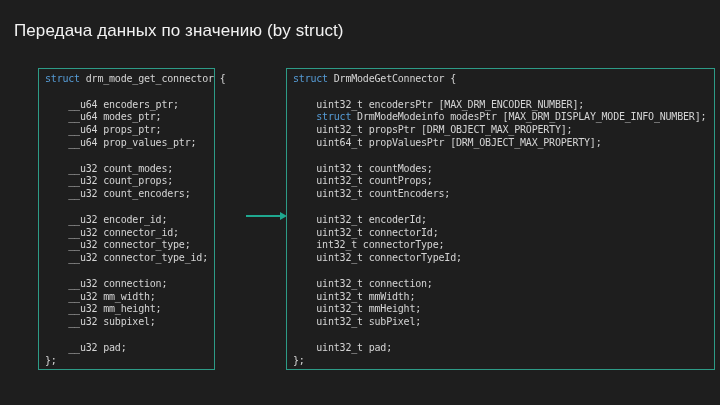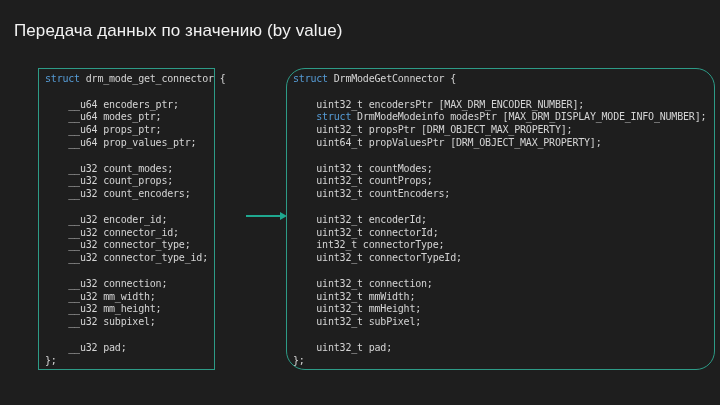--- a/index.html
+++ b/index.html
@@ -25,21 +25,21 @@
     color: #f2f2f2;
   }
   .code-box {
     position: absolute;
     top: 68px;
     height: 302px;
     border: 1px solid #2d9b87;
     background: #1e1e1e;
   }
   .code-box.left  { left: 38px;  width: 177px; }
-  .code-box.right { left: 286px; width: 429px; border-radius: 19px; }
+  .code-box.right { left: 286px; width: 429px; }
   .code {
     font-family: "DejaVu Sans Mono", "Liberation Mono", monospace;
     font-size: 10px;
     line-height: 12.8px;
     letter-spacing: -0.2px;
     color: #d4d4d4;
     padding: 4px 6px;
     white-space: pre;
   }
   .code-line { white-space: pre; min-height: 12.8px; }
@@ -67,21 +67,21 @@
     border-top: 4px solid transparent;
     border-bottom: 4px solid transparent;
     border-left: 7px solid #1fa890;
   }
 </style>
 </head>
 <body>
 
 <div class="slide">
 
-  <h1 class="title">Передача данных по значению (by value)</h1>
+  <h1 class="title">Передача данных по значению (by struct)</h1>
 
   <div class="code-box left">
     <pre class="code"><div class="code-line"><span class="kw">struct</span><span class="plain"> drm_mode_get_connector {</span></div><div class="code-line">&nbsp;</div><div class="code-line"><span class="plain">    __u64 encoders_ptr;</span></div><div class="code-line"><span class="plain">    __u64 modes_ptr;</span></div><div class="code-line"><span class="plain">    __u64 props_ptr;</span></div><div class="code-line"><span class="plain">    __u64 prop_values_ptr;</span></div><div class="code-line">&nbsp;</div><div class="code-line"><span class="plain">    __u32 count_modes;</span></div><div class="code-line"><span class="plain">    __u32 count_props;</span></div><div class="code-line"><span class="plain">    __u32 count_encoders;</span></div><div class="code-line">&nbsp;</div><div class="code-line"><span class="plain">    __u32 encoder_id;</span></div><div class="code-line"><span class="plain">    __u32 connector_id;</span></div><div class="code-line"><span class="plain">    __u32 connector_type;</span></div><div class="code-line"><span class="plain">    __u32 connector_type_id;</span></div><div class="code-line">&nbsp;</div><div class="code-line"><span class="plain">    __u32 connection;</span></div><div class="code-line"><span class="plain">    __u32 mm_width;</span></div><div class="code-line"><span class="plain">    __u32 mm_height;</span></div><div class="code-line"><span class="plain">    __u32 subpixel;</span></div><div class="code-line">&nbsp;</div><div class="code-line"><span class="plain">    __u32 pad;</span></div><div class="code-line"><span class="plain">};</span></div></pre>
   </div>
 
   <div class="arrow">
     <span class="arrow-line"></span>
     <span class="arrow-head"></span>
   </div>
 

